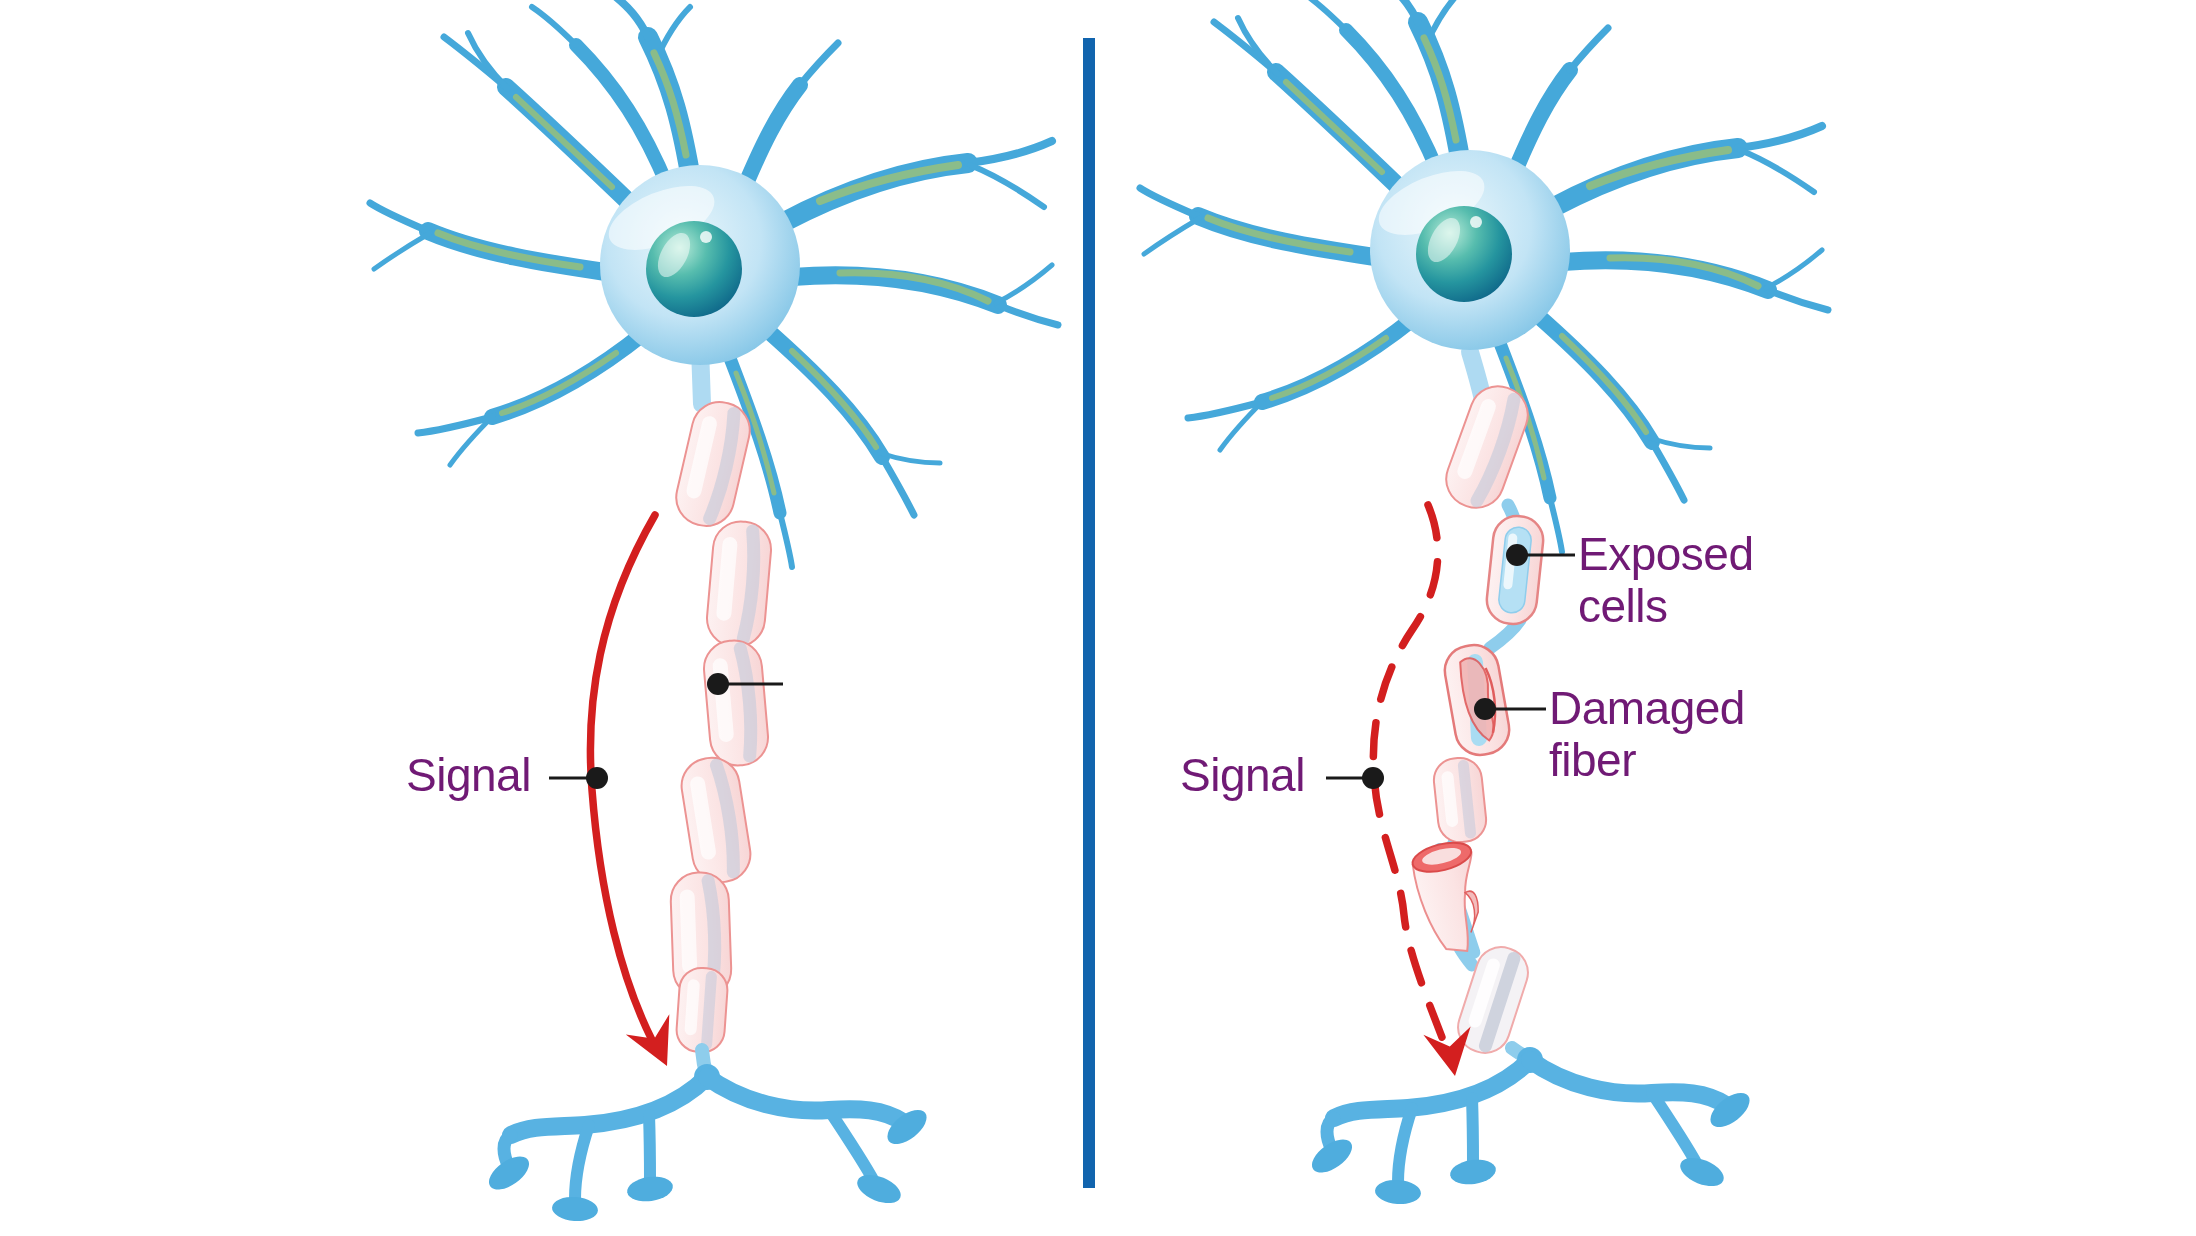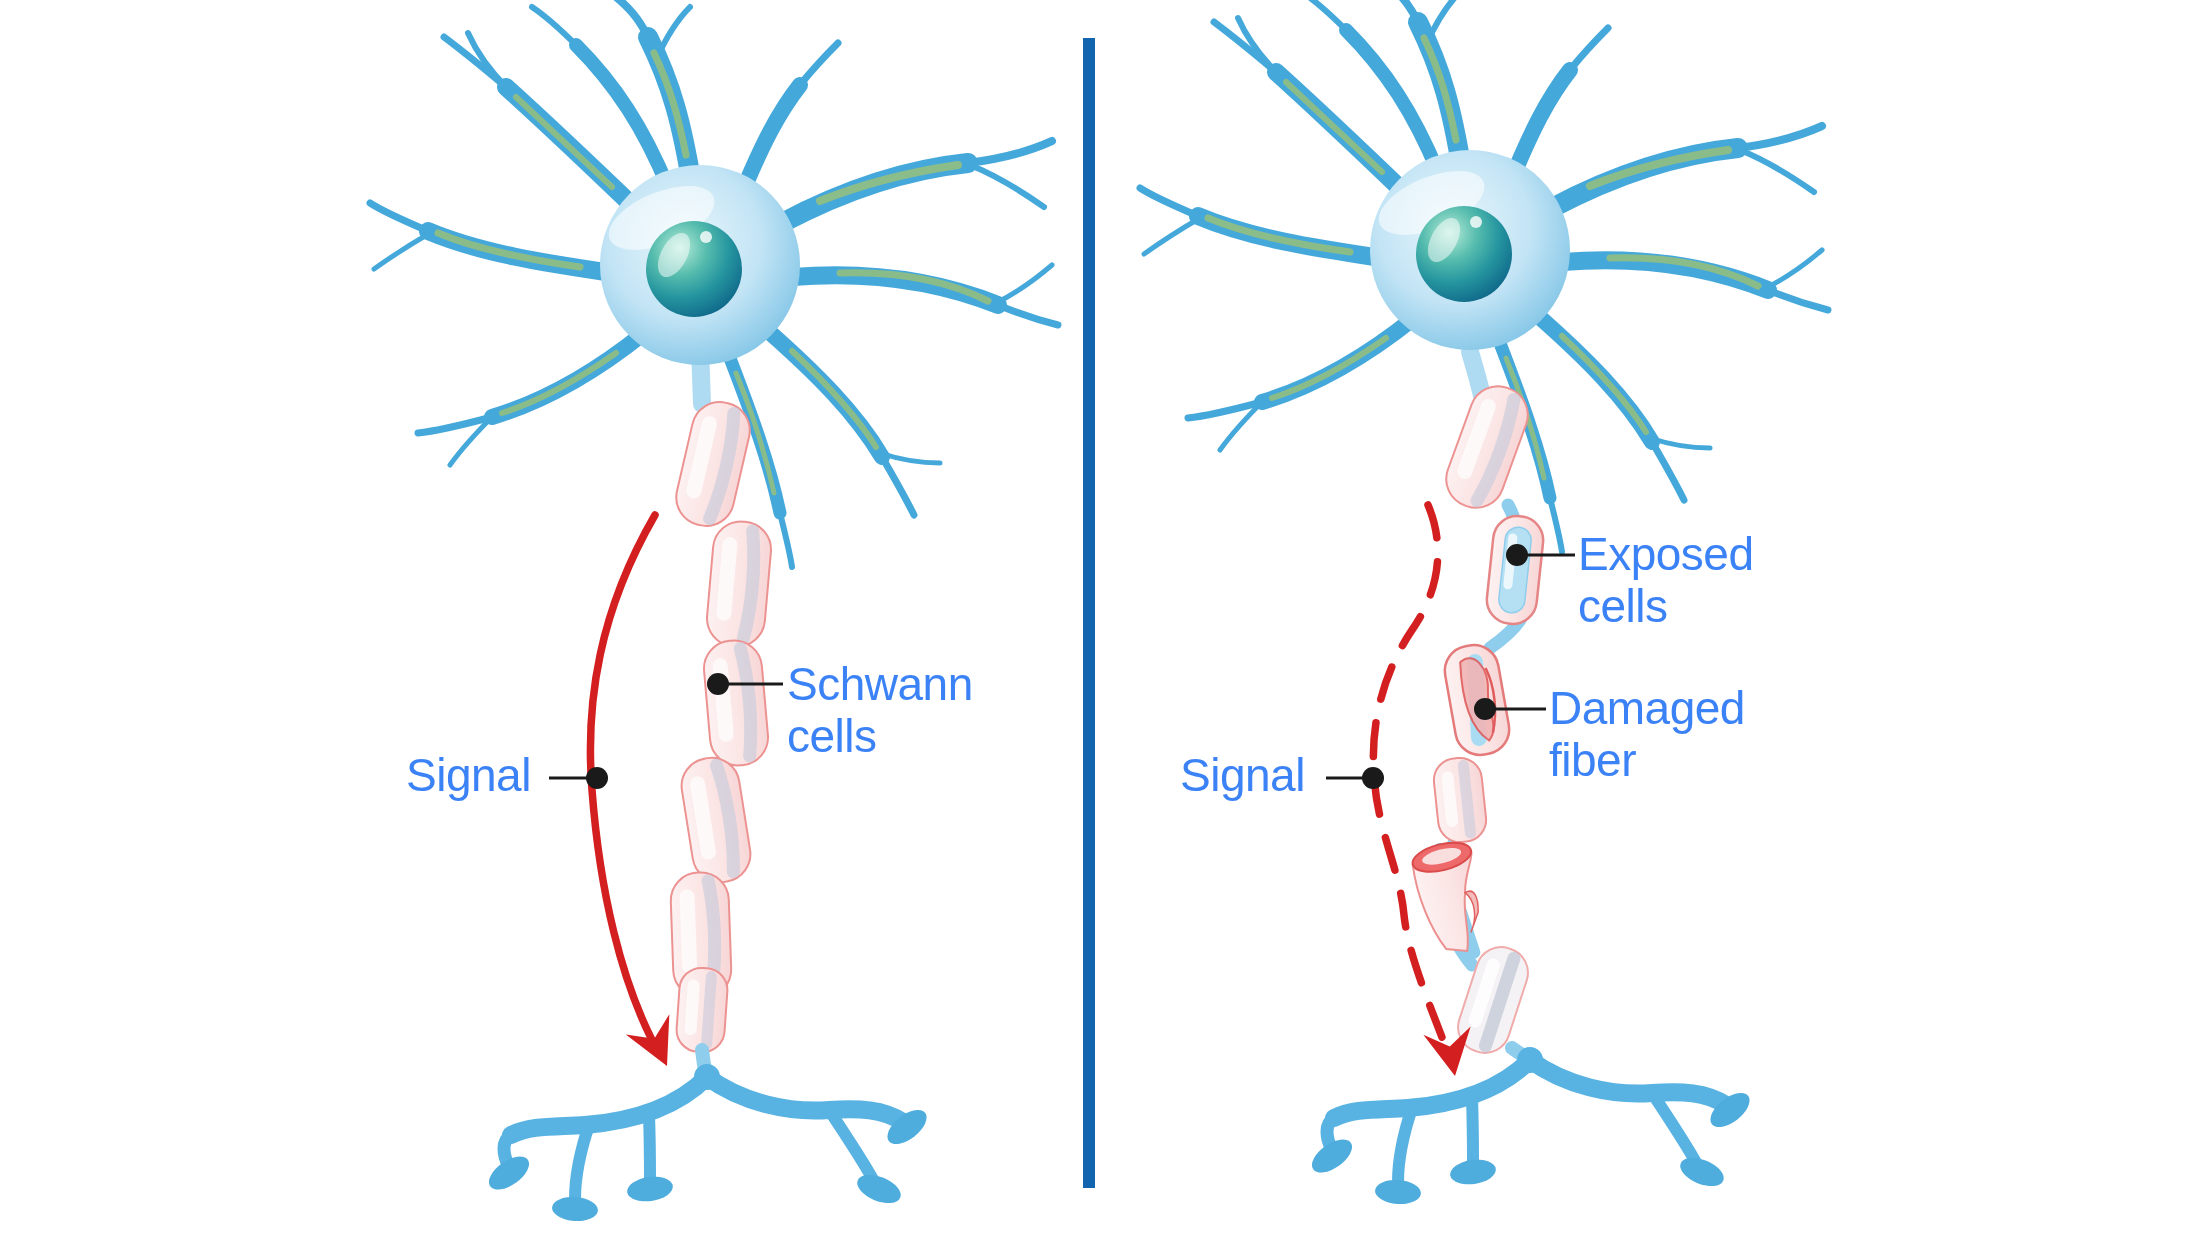--- a/index.html
+++ b/index.html
@@ -1,19 +1,19 @@
 <!DOCTYPE html>
 <html><head>
 <meta charset="utf-8">
 <style>
   html,body{margin:0;padding:0;background:#fff;}
   #stage{position:relative;width:2196px;height:1236px;background:#fff;overflow:hidden;
          font-family:"Liberation Sans", sans-serif;}
   #art{position:absolute;left:0;top:0;}
-  .label{position:absolute;color:#3b82f6;font-size:46px;line-height:52px;
+  .label{position:absolute;color:#701a75;font-size:46px;line-height:52px;
          font-weight:400;letter-spacing:-0.5px;white-space:nowrap;}
   .label .lline{display:block;}
 </style>
 </head>
 <body>
 
 <div id="stage">
 
 <svg id="art" width="2196" height="1236" viewBox="0 0 2196 1236" xmlns="http://www.w3.org/2000/svg">
   <defs>
@@ -205,24 +205,20 @@
     <circle cx="597" cy="778" r="11"></circle>
     <circle cx="718" cy="684" r="11"></circle>
     <circle cx="1517" cy="555" r="11"></circle>
     <circle cx="1485" cy="709" r="11"></circle>
     <circle cx="1373" cy="778" r="11"></circle>
   </g>
 </svg>
 
 <div class="label" style="left:406px;top:749px;">Signal</div>
 
-<div class="label" style="left:787px;top:658px;">
-  <span class="lline">Schwann</span>
-  <span class="lline">cells</span>
-</div>
 
 <div class="label" style="left:1578px;top:528px;">
   <span class="lline">Exposed</span>
   <span class="lline">cells</span>
 </div>
 
 <div class="label" style="left:1549px;top:682px;">
   <span class="lline">Damaged</span>
   <span class="lline">fiber</span>
 </div>

